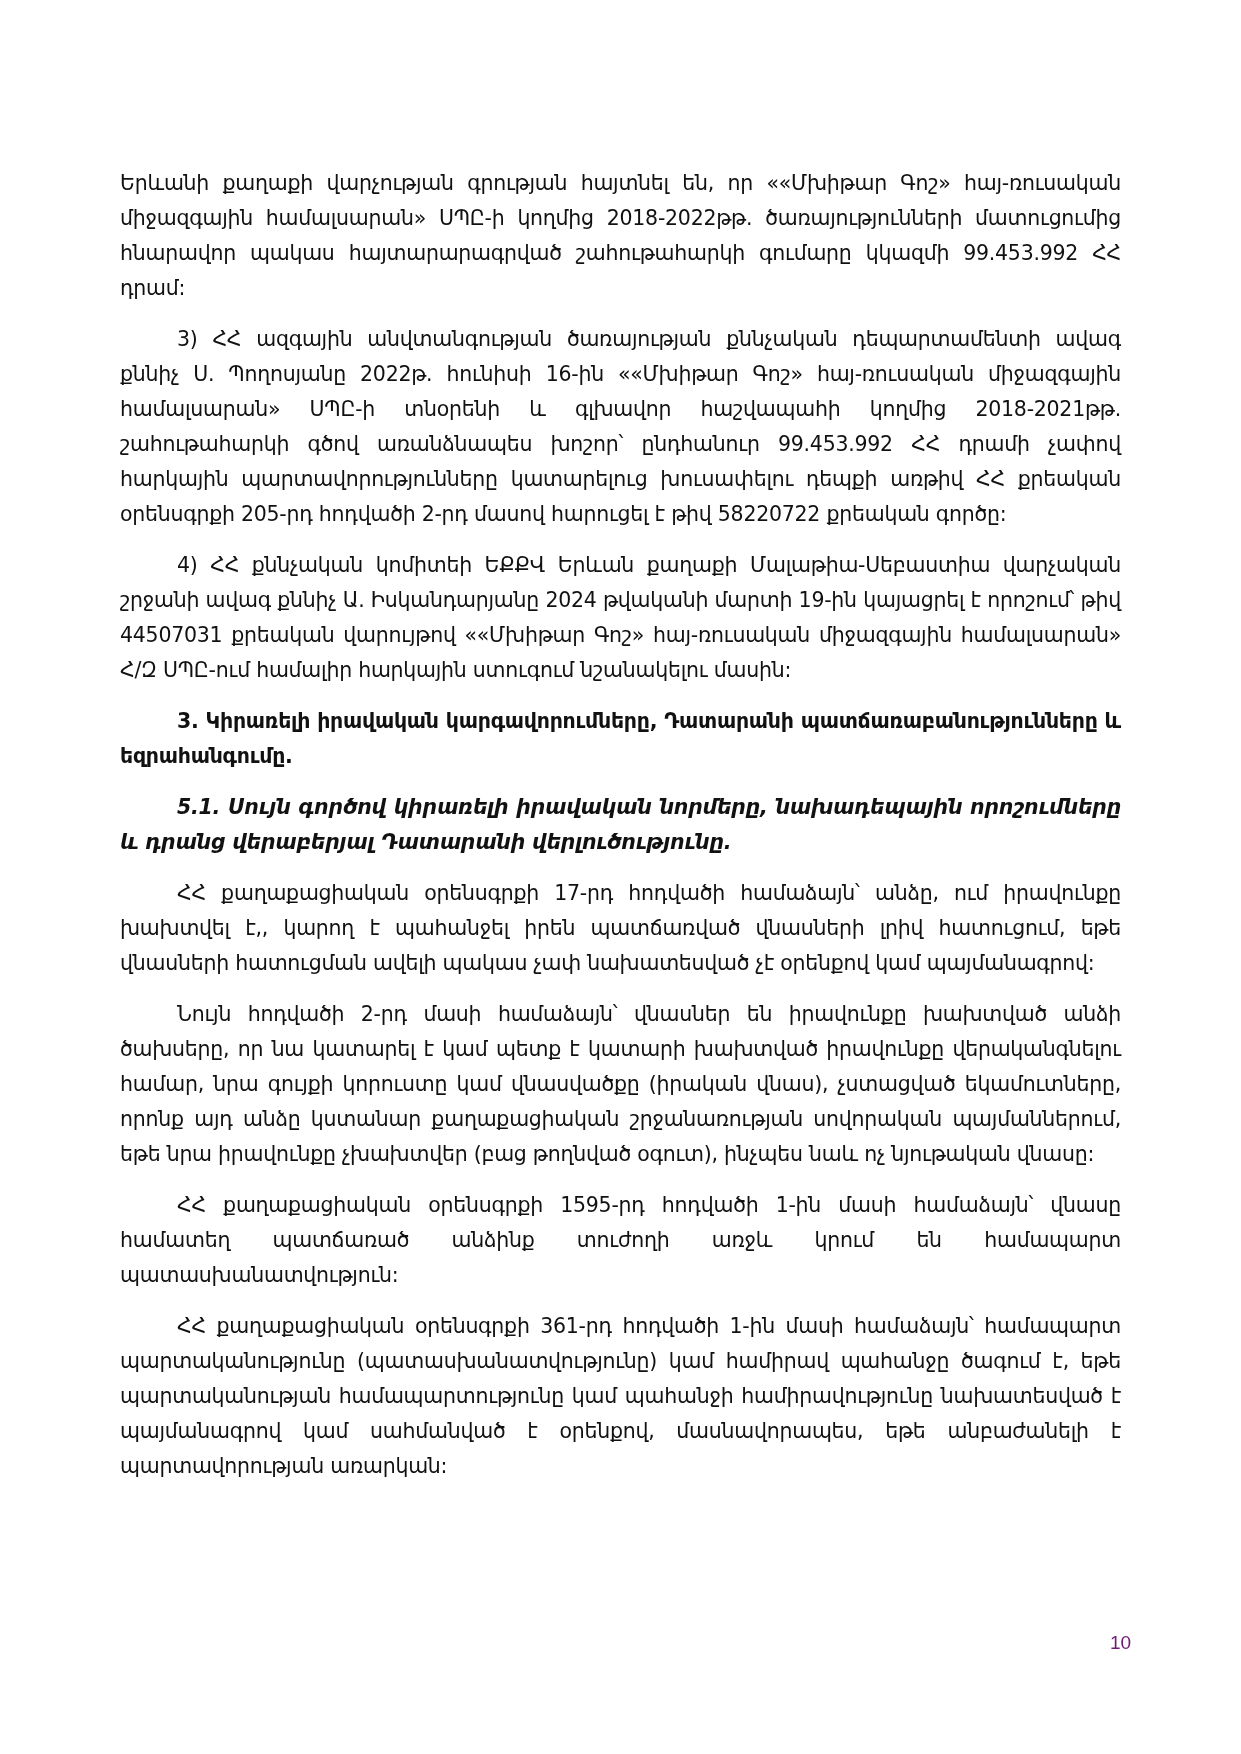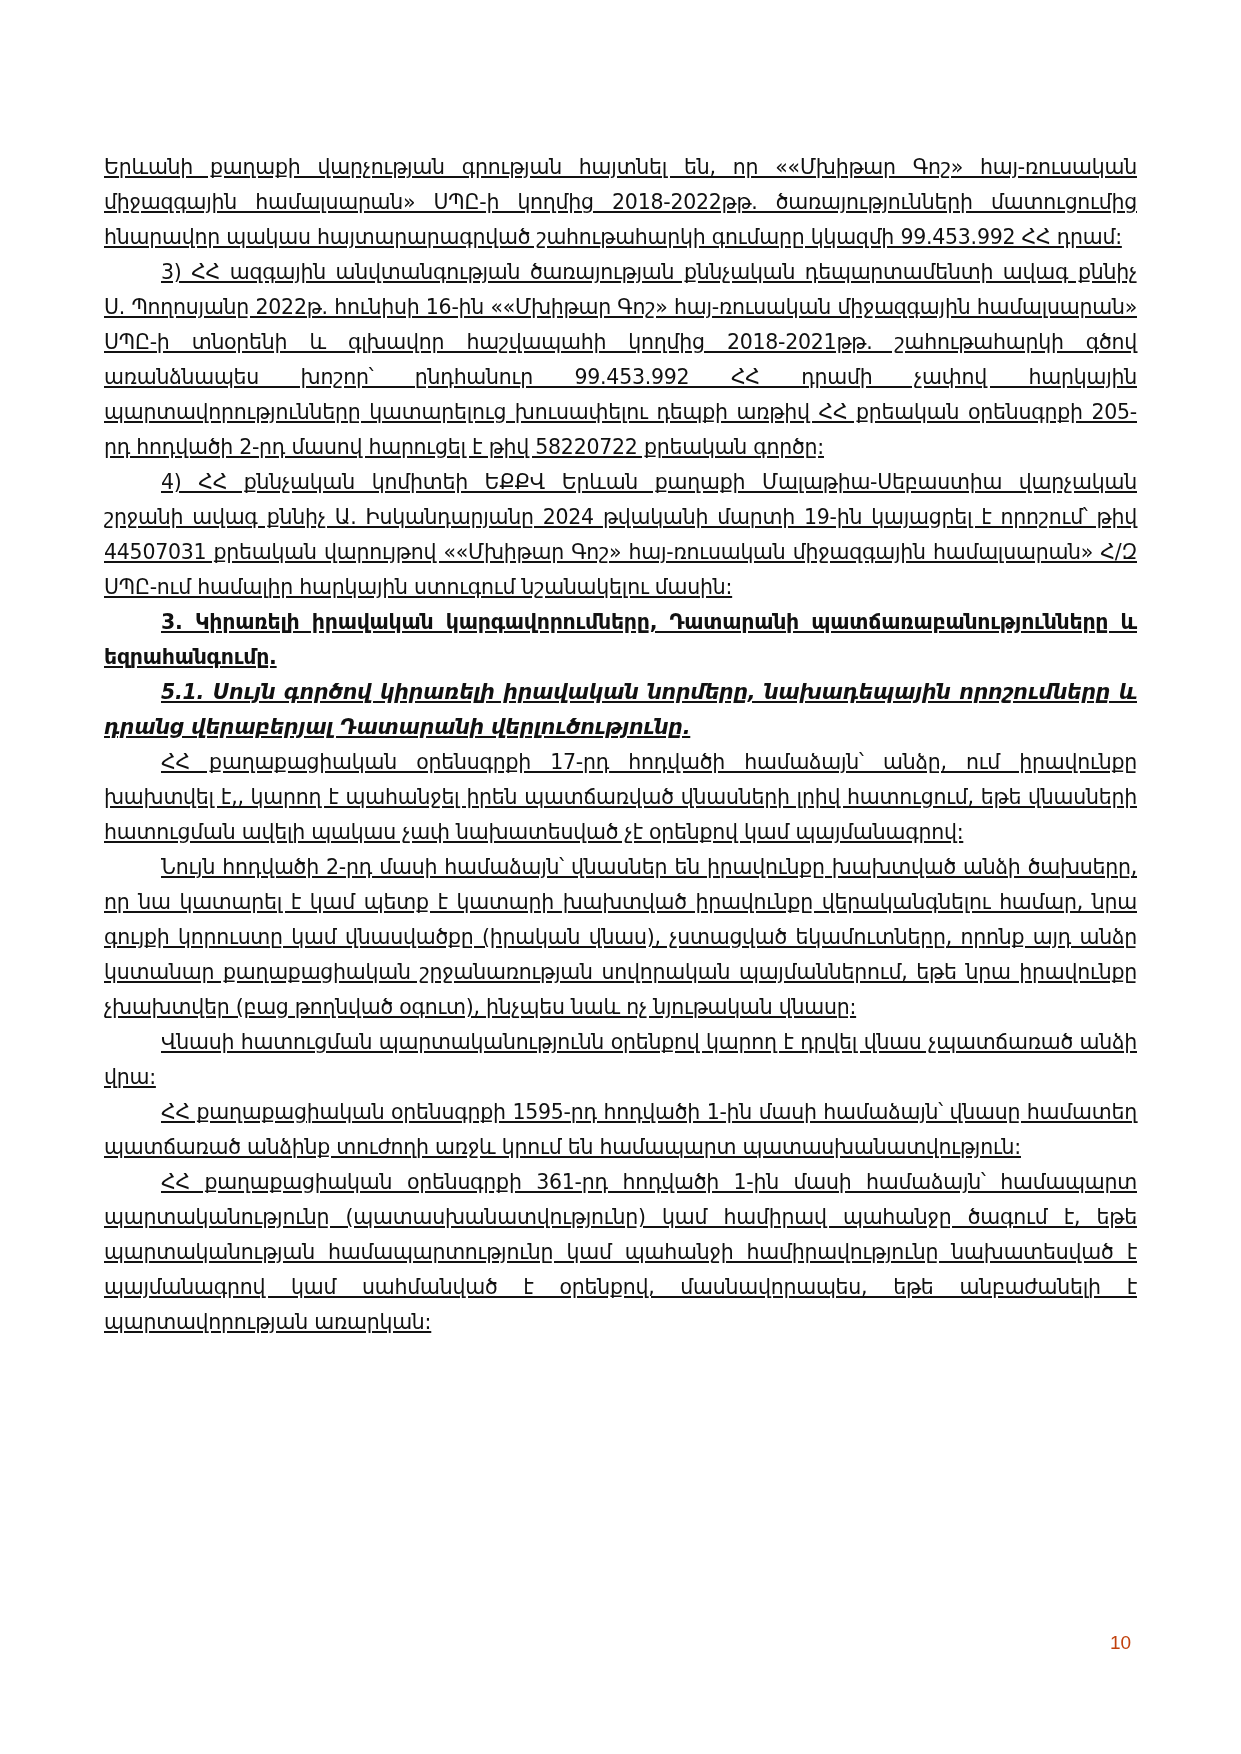--- a/index.html
+++ b/index.html
@@ -8,53 +8,51 @@
     position: absolute;
     left: 104px;
     top: 150px;
     width: 1033px;
     font-family: "DejaVu Sans", sans-serif;
     font-size: 20.5px;
     line-height: 35px;
     color: #111111;
   }
   .page p {
-    margin: 0;
+    margin: 16px;
     text-align: justify;
     text-align-last: left;
     letter-spacing: -0.25px;
-    text-decoration: underline;
   }
   .page p.indent { text-indent: 57px; }
   .page p.heading {
     font-weight: bold;
     text-align-last: left;
   }
   .page p.subheading {
     font-weight: bold;
     font-style: italic;
   }
   .page-number {
     position: absolute;
     left: 1110px;
     top: 1632px;
     font-family: "Liberation Sans", sans-serif;
     font-size: 19px;
-    color: #c2410c;
+    color: #701a75;
   }
 </style>
 </head>
 <body>
 
 <div class="page">
   <p class="">Երևանի քաղաքի վարչության գրության հայտնել են, որ ««Մխիթար Գոշ» հայ-ռուսական միջազգային համալսարան» ՍՊԸ-ի կողմից 2018-2022թթ. ծառայությունների մատուցումից հնարավոր պակաս հայտարարագրված շահութահարկի գումարը կկազմի 99.453.992 ՀՀ դրամ:</p>
   <p class="indent">3) ՀՀ ազգային անվտանգության ծառայության քննչական դեպարտամենտի ավագ քննիչ Ս. Պողոսյանը 2022թ. հունիսի 16-ին ««Մխիթար Գոշ» հայ-ռուսական միջազգային համալսարան» ՍՊԸ-ի տնօրենի և գլխավոր հաշվապահի կողմից 2018-2021թթ. շահութահարկի գծով առանձնապես խոշոր՝ ընդհանուր 99.453.992 ՀՀ դրամի չափով հարկային պարտավորությունները կատարելուց խուսափելու դեպքի առթիվ ՀՀ քրեական օրենսգրքի 205-րդ հոդվածի 2-րդ մասով հարուցել է թիվ 58220722 քրեական գործը:</p>
   <p class="indent">4) ՀՀ քննչական կոմիտեի ԵՔՔՎ Երևան քաղաքի Մալաթիա-Սեբաստիա վարչական շրջանի ավագ քննիչ Ա. Իսկանդարյանը 2024 թվականի մարտի 19-ին կայացրել է որոշում՝ թիվ 44507031 քրեական վարույթով ««Մխիթար Գոշ» հայ-ռուսական միջազգային համալսարան» Հ/Զ ՍՊԸ-ում համալիր հարկային ստուգում նշանակելու մասին:</p>
   <p class="indent heading">3. Կիրառելի իրավական կարգավորումները, Դատարանի պատճառաբանությունները և եզրահանգումը.</p>
   <p class="indent subheading">5.1. Սույն գործով կիրառելի իրավական նորմերը, նախադեպային որոշումները և դրանց վերաբերյալ Դատարանի վերլուծությունը.</p>
   <p class="indent">ՀՀ քաղաքացիական օրենսգրքի 17-րդ հոդվածի համաձայն՝ անձը, ում իրավունքը խախտվել է,, կարող է պահանջել իրեն պատճառված վնասների լրիվ հատուցում, եթե վնասների հատուցման ավելի պակաս չափ նախատեսված չէ օրենքով կամ պայմանագրով:</p>
   <p class="indent">Նույն հոդվածի 2-րդ մասի համաձայն՝ վնասներ են իրավունքը խախտված անձի ծախսերը, որ նա կատարել է կամ պետք է կատարի խախտված իրավունքը վերականգնելու համար, նրա գույքի կորուստը կամ վնասվածքը (իրական վնաս), չստացված եկամուտները, որոնք այդ անձը կստանար քաղաքացիական շրջանառության սովորական պայմաններում, եթե նրա իրավունքը չխախտվեր (բաց թողնված օգուտ), ինչպես նաև ոչ նյութական վնասը:</p>
-  <p class="indent">Վնասի հատուցման պարտականությունն օրենքով կարող է դրվել վնաս չպատճառած անձի վրա:</p>
   <p class="indent">ՀՀ քաղաքացիական օրենսգրքի 1595-րդ հոդվածի 1-ին մասի համաձայն՝ վնասը համատեղ պատճառած անձինք տուժողի առջև կրում են համապարտ պատասխանատվություն:</p>
   <p class="indent">ՀՀ քաղաքացիական օրենսգրքի 361-րդ հոդվածի 1-ին մասի համաձայն՝ համապարտ պարտականությունը (պատասխանատվությունը) կամ համիրավ պահանջը ծագում է, եթե պարտականության համապարտությունը կամ պահանջի համիրավությունը նախատեսված է պայմանագրով կամ սահմանված է օրենքով, մասնավորապես, եթե անբաժանելի է պարտավորության առարկան:</p>
 </div>
 
 <div class="page-number">10</div>
 
 </body></html>

